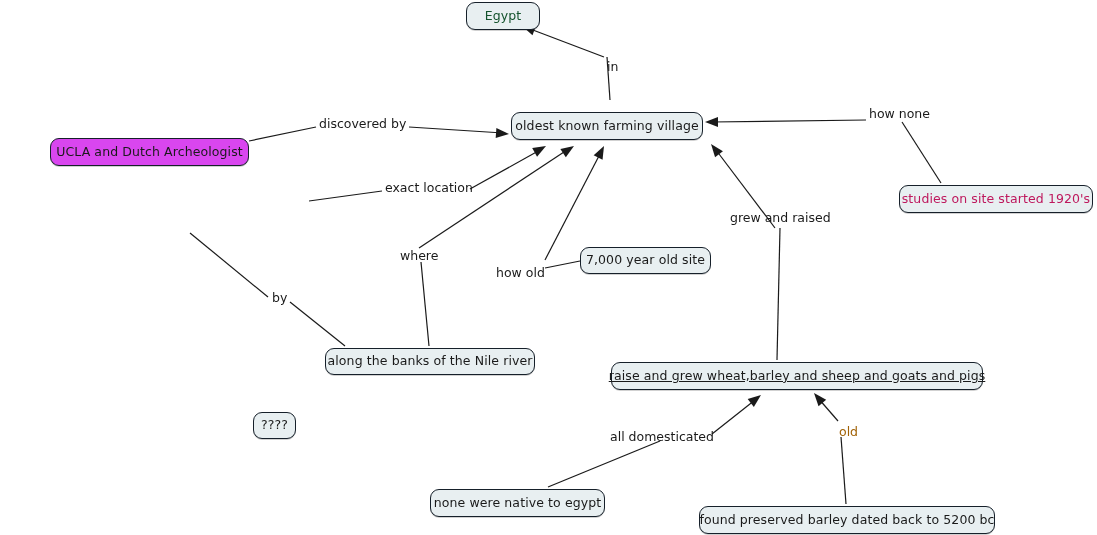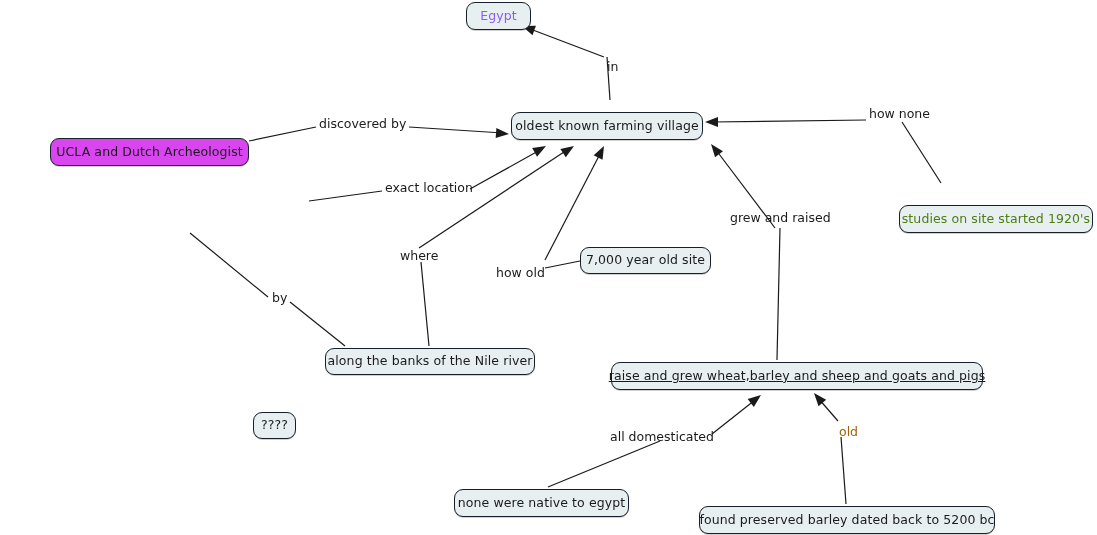--- a/index.html
+++ b/index.html
@@ -100,29 +100,29 @@
         <line x1="548" y1="487" x2="660" y2="441" stroke="#1a1a1a" stroke-width="1.2"></line>
         <line x1="712" y1="434" x2="755" y2="400" stroke="#1a1a1a" stroke-width="1.2"></line>
         <polygon points="0,0 -13,-5 -13,5" fill="#1a1a1a" transform="translate(761,395) rotate(-38)"></polygon>
       </g>
       <g>
         <line x1="846" y1="504" x2="841" y2="437" stroke="#1a1a1a" stroke-width="1.2"></line>
         <line x1="838" y1="421" x2="818" y2="398" stroke="#1a1a1a" stroke-width="1.2"></line>
         <polygon points="0,0 -13,-5 -13,5" fill="#1a1a1a" transform="translate(814,393) rotate(-130)"></polygon>
       </g>
     </svg>
-<div class="node" style="left: 466px; top: 2px; width: 65px; height: 28px; background: rgb(232, 239, 241); border-color: rgb(22, 32, 42); color: #8b5cf6;">Egypt</div>
+<div class="node" style="left: 466px; top: 2px; width: 74px; height: 28px; background: rgb(232, 239, 241); border-color: rgb(22, 32, 42); color: #14532d;">Egypt</div>
     <div class="node" style="left: 511px; top: 112px; width: 192px; height: 28px; background: rgb(232, 239, 241); border-color: rgb(22, 32, 42); color: rgb(26, 26, 26);">oldest known farming village</div>
     <div class="node" style="left: 50px; top: 138px; width: 199px; height: 28px; background: #d946ef; border-color: rgb(22, 32, 42); color: rgb(26, 26, 26);">UCLA and Dutch Archeologist</div>
-    <div class="node" style="left: 899px; top: 185px; width: 194px; height: 28px; background: rgb(232, 239, 241); border-color: rgb(22, 32, 42); color: #4d7c0f; margin-top: 20px;">studies on site started 1920's</div>
+    <div class="node" style="left: 899px; top: 185px; width: 194px; height: 28px; background: rgb(232, 239, 241); border-color: rgb(22, 32, 42); color: #be185d;">studies on site started 1920's</div>
     <div class="node" style="left: 580px; top: 247px; width: 131px; height: 27px; background: rgb(232, 239, 241); border-color: rgb(22, 32, 42); color: rgb(26, 26, 26);">7,000 year old site</div>
     <div class="node" style="left: 325px; top: 348px; width: 210px; height: 27px; background: rgb(232, 239, 241); border-color: rgb(22, 32, 42); color: rgb(26, 26, 26);">along the banks of the Nile river</div>
     <div class="node" style="left: 611px; top: 362px; width: 372px; height: 28px; background: rgb(232, 239, 241); border-color: rgb(22, 32, 42); color: rgb(26, 26, 26); text-decoration: underline;">raise and grew wheat,barley and sheep and goats and pigs</div>
     <div class="node" style="left: 253px; top: 412px; width: 43px; height: 27px; background: rgb(232, 239, 241); border-color: rgb(22, 32, 42); color: rgb(26, 26, 26);">????</div>
-    <div class="node" style="left: 454px; top: 489px; width: 175px; height: 28px; background: rgb(232, 239, 241); border-color: rgb(22, 32, 42); color: rgb(26, 26, 26);">none were native to egypt</div>
+    <div class="node" style="left: 430px; top: 489px; width: 175px; height: 28px; background: rgb(232, 239, 241); border-color: rgb(22, 32, 42); color: rgb(26, 26, 26);">none were native to egypt</div>
     <div class="node" style="left: 699px; top: 506px; width: 296px; height: 28px; background: rgb(232, 239, 241); border-color: rgb(22, 32, 42); color: rgb(26, 26, 26);">found preserved barley dated back to 5200 bc</div>
     <div class="edge-label" style="left: 607px; top: 61px; color: rgb(26, 26, 26);">in</div>
     <div class="edge-label" style="left: 319px; top: 118px; color: rgb(26, 26, 26);">discovered by</div>
     <div class="edge-label" style="left: 385px; top: 182px; color: rgb(26, 26, 26);">exact location</div>
     <div class="edge-label" style="left: 400px; top: 250px; color: rgb(26, 26, 26);">where</div>
     <div class="edge-label" style="left: 496px; top: 267px; color: rgb(26, 26, 26);">how old</div>
     <div class="edge-label" style="left: 730px; top: 212px; color: rgb(26, 26, 26);">grew and raised</div>
     <div class="edge-label" style="left: 869px; top: 108px; color: rgb(26, 26, 26);">how none</div>
     <div class="edge-label" style="left: 272px; top: 292px; color: rgb(26, 26, 26);">by</div>
     <div class="edge-label" style="left: 610px; top: 431px; color: rgb(26, 26, 26);">all domesticated</div>

